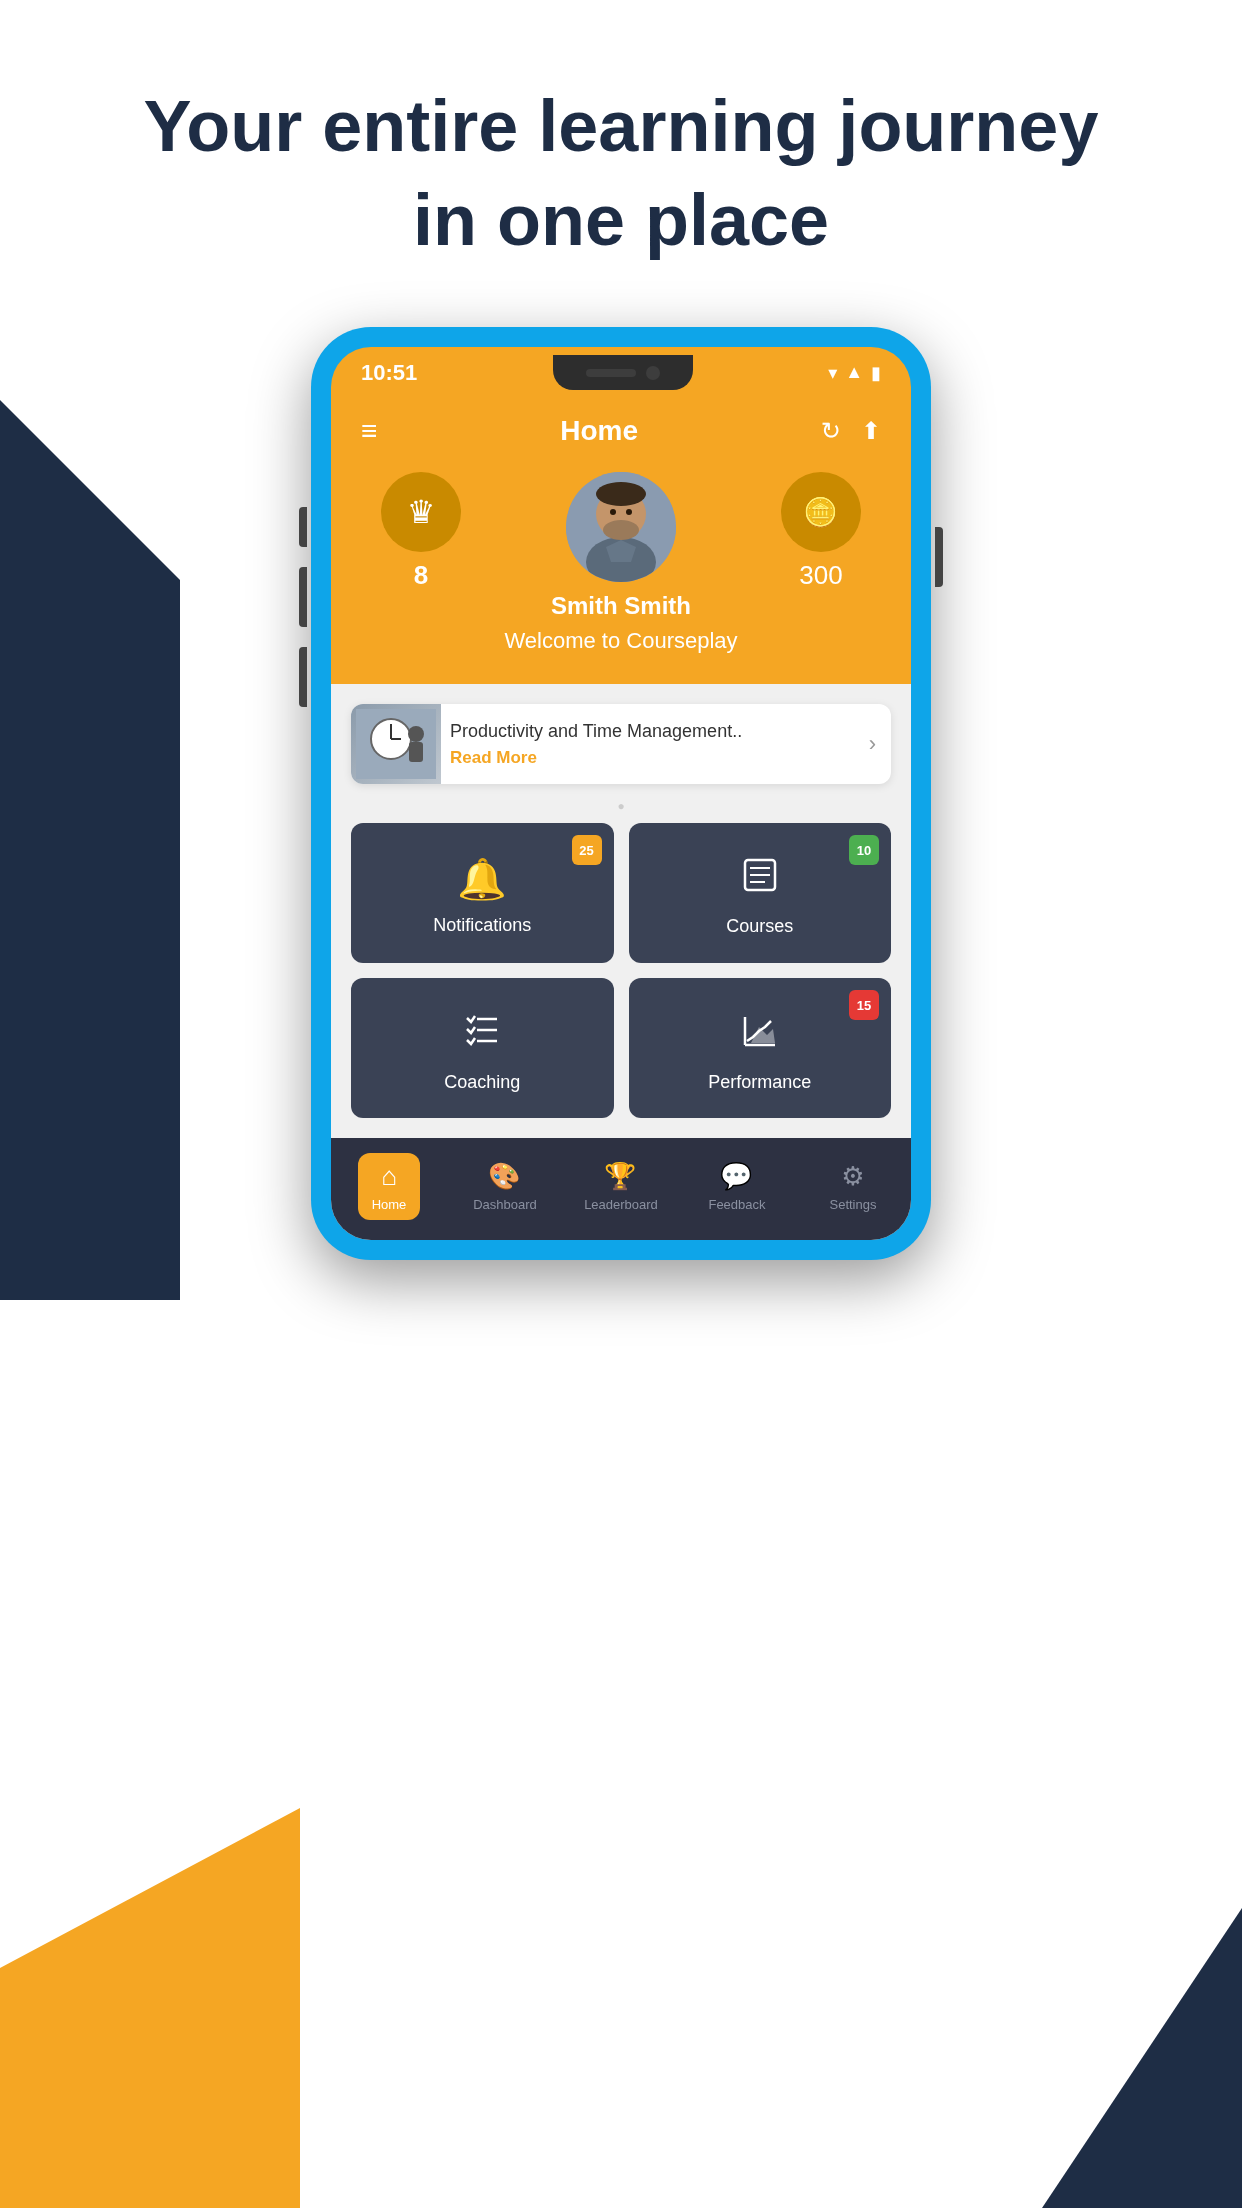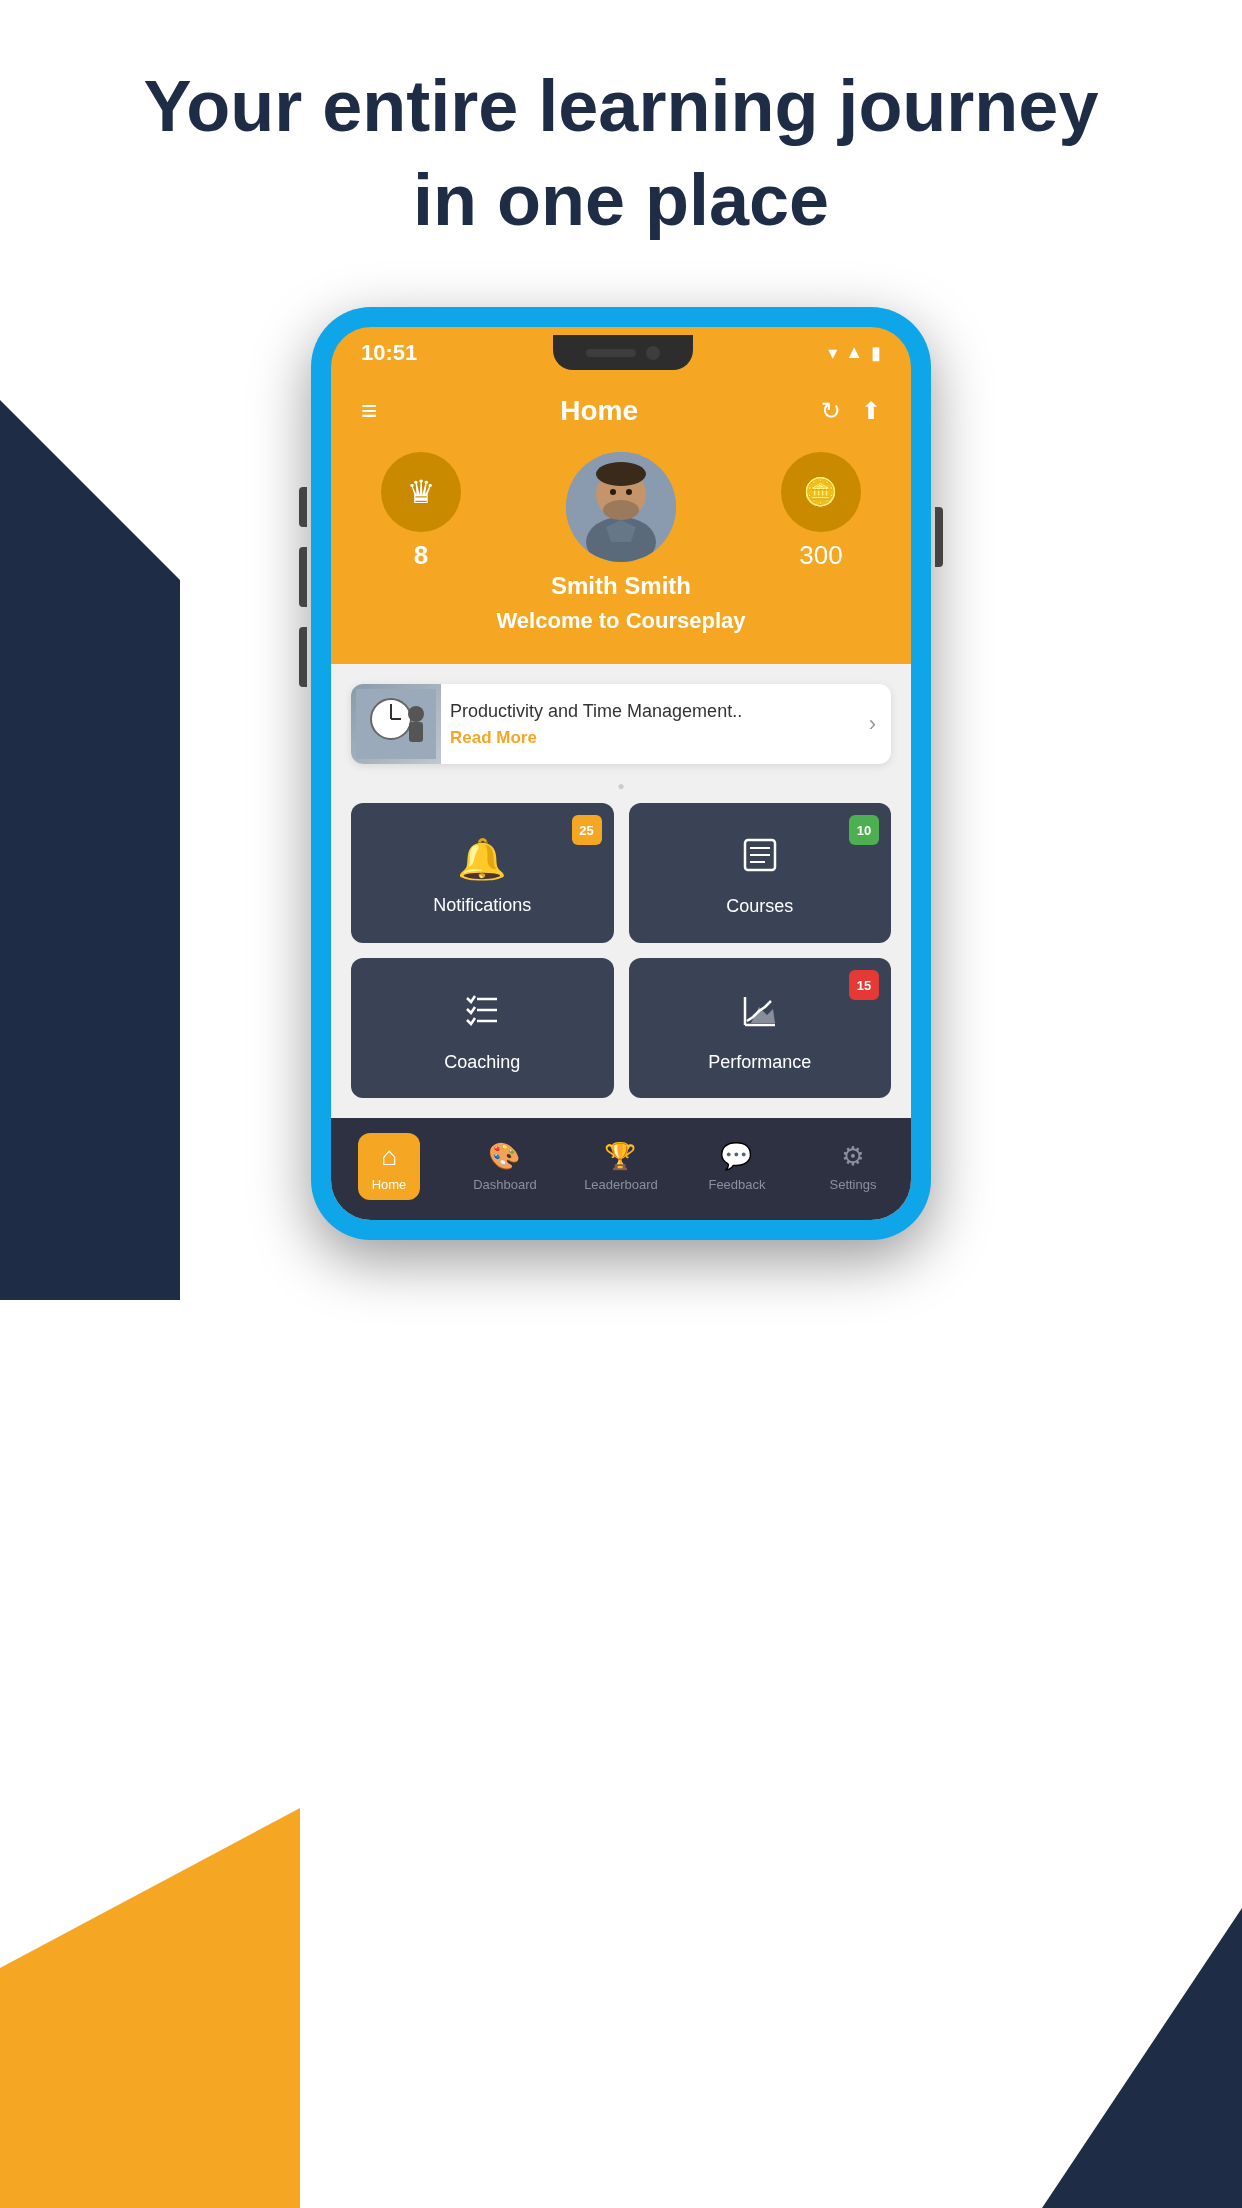--- a/index.html
+++ b/index.html
@@ -41,21 +41,21 @@
       width: 200px;
       height: 300px;
       background: #1e2d45;
       clip-path: polygon(100% 0, 100% 100%, 0 100%);
       z-index: 0;
     }
 
     
     .page-header {
       text-align: center;
-      padding: 60px 40px 60px;
+      padding: 80px 40px 60px;
       position: relative;
       z-index: 1;
     }
     .page-header h1 {
       color: #1e2d45;
       font-size: 72px;
       font-weight: 700;
       line-height: 1.3;
     }
 
@@ -237,21 +237,21 @@
       color: white;
     }
     .coins-number {
       color: white;
       font-size: 26px;
       font-weight: 400;
     }
     .welcome-text {
       color: white;
       font-size: 22px;
-      font-weight: 700;
+      font-weight: 400;
       margin-top: 8px;
       text-align: center;
     }
 
     
     .app-content {
       background: #f0f0f0;
       padding: 20px;
     }
 

